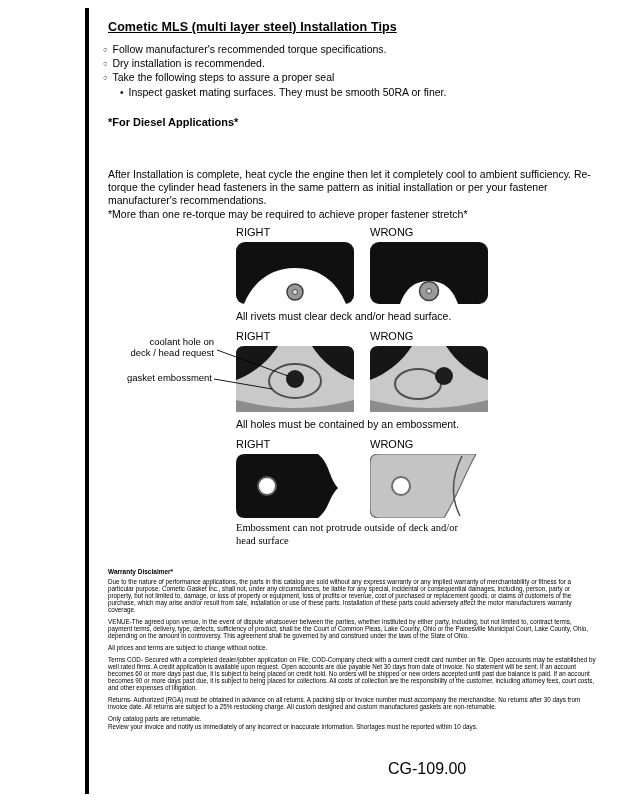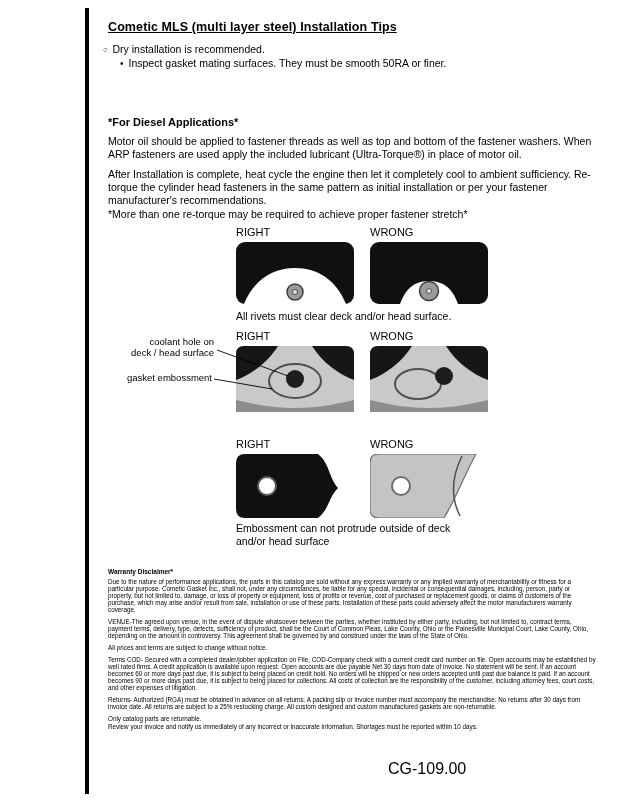--- a/index.html
+++ b/index.html
@@ -43,26 +43,27 @@
 <body>
 
 <div class="page">
   <div class="left-rule"></div>
 
   <div class="content">
 
     <div class="title">Cometic MLS (multi layer steel) Installation Tips</div>
 
     <div class="tips">
+      <div class="bullet">Follow manufacturer's recommended torque specifications.</div>
       <div class="bullet">Dry installation is recommended.</div>
+      <div class="bullet">Take the following steps to assure a proper seal</div>
       <div class="sub">Inspect gasket mating surfaces.  They must be smooth 50RA or finer.</div>
     </div>
 
     <div class="diesel-heading">*For Diesel Applications*</div>
-    <div class="para p1">Motor oil should be applied to fastener threads as well as top and bottom of the fastener washers. When ARP fasteners are used apply the included lubricant (Ultra-Torque®) in place of motor oil.</div>
     <div class="para p2">After Installation is complete, heat cycle the engine then let it completely cool to ambient sufficiency. Re-torque the cylinder head fasteners in the same pattern as initial installation or per your fastener manufacturer's recommendations.</div>
     <div class="para note">*More than one re-torque may be required to achieve proper fastener stretch*</div>
 
     <div class="diagrams">
 
       <span class="dg-col c1" style="top:0">RIGHT</span>
       <span class="dg-col c2" style="top:0">WRONG</span>
 
       <svg class="dg-img" style="left:136px; top:16px;" viewBox="0 0 118 62" height="62">
         <rect x="0" y="0" width="118" height="62" rx="9" fill="#101010"></rect>
@@ -74,53 +75,54 @@
         <rect x="0" y="0" width="118" height="62" rx="9" fill="#101010"></rect>
         <path d="M30,62 C36,45 46,39 59,39 C72,39 82,45 88,62 Z" fill="#ffffff"></path>
         <circle cx="59" cy="49" r="9.5" fill="#9a9a9a" stroke="#3d3d3d" stroke-width="1.5"></circle>
         <circle cx="59" cy="49" r="2.5" fill="#e0e0e0" stroke="#333" stroke-width="0.8"></circle>
       </svg>
       <div class="dg-caption" style="top:84px;">All rivets must clear deck and/or head surface.</div>
 
       <span class="dg-col c1" style="top:104px">RIGHT</span>
       <span class="dg-col c2" style="top:104px">WRONG</span>
 
-      <div class="callout callout1">coolant hole on deck / head surface</div>
+      <div class="callout callout1">coolant hole on deck / head request</div>
       <div class="callout callout2">gasket embossment</div>
 
       <svg class="dg-img" style="left:136px; top:120px;" viewBox="0 0 118 66" height="66">
         <rect x="0" y="0" width="118" height="66" rx="9" fill="#c9c9c9"></rect>
         <path d="M8,0 Q0,0 0,8 L0,34 C16,28 32,16 42,0 Z" fill="#161616"></path>
         <path d="M110,0 Q118,0 118,8 L118,34 C102,28 86,16 76,0 Z" fill="#161616"></path>
         <path d="M0,66 L0,54 C20,59 40,62 59,62 C78,62 98,59 118,54 L118,66 Z" fill="#8d8d8d"></path>
         <ellipse cx="59" cy="35" rx="26" ry="17" fill="none" stroke="#4f4f4f" stroke-width="2"></ellipse>
         <circle cx="59" cy="33" r="9" fill="#1d1d1d"></circle>
       </svg>
       <svg class="dg-img" style="left:270px; top:120px;" viewBox="0 0 118 66" height="66">
         <rect x="0" y="0" width="118" height="66" rx="9" fill="#c9c9c9"></rect>
         <path d="M8,0 Q0,0 0,8 L0,34 C16,28 32,16 42,0 Z" fill="#161616"></path>
         <path d="M110,0 Q118,0 118,8 L118,34 C102,28 86,16 76,0 Z" fill="#161616"></path>
         <path d="M0,66 L0,54 C20,59 40,62 59,62 C78,62 98,59 118,54 L118,66 Z" fill="#8d8d8d"></path>
         <ellipse cx="48" cy="38" rx="23" ry="15" fill="none" stroke="#4f4f4f" stroke-width="2"></ellipse>
         <circle cx="74" cy="30" r="9" fill="#1d1d1d"></circle>
       </svg>
+      <div class="dg-caption" style="top:192px;">All holes must be contained by an embossment.</div>
 
       <span class="dg-col c1" style="top:212px">RIGHT</span>
       <span class="dg-col c2" style="top:212px">WRONG</span>
 
       <svg class="dg-img" style="left:136px; top:228px;" viewBox="0 0 118 64" height="64">
         <path d="M9,0 Q0,0 0,9 L0,55 Q0,64 9,64 L82,64 C94,54 92,44 102,34 C92,22 94,10 82,0 Z" fill="#101010"></path>
         <circle cx="31" cy="32" r="9" fill="#ffffff" stroke="#5a5a5a" stroke-width="2"></circle>
       </svg>
       <svg class="dg-img" style="left:270px; top:228px;" viewBox="0 0 118 64" height="64">
         <path d="M9,0 Q0,0 0,9 L0,55 Q0,64 9,64 L74,64 C86,44 94,22 106,0 Z" fill="#c4c4c4" stroke="#6d6d6d" stroke-width="1.2"></path>
         <circle cx="31" cy="32" r="9" fill="#ffffff" stroke="#6d6d6d" stroke-width="2"></circle>
         <path d="M92,2 C82,22 80,42 90,62" fill="none" stroke="#4f4f4f" stroke-width="1.5"></path>
       </svg>
-      <div class="dg-caption" style="top:296px; width:244px;">Embossment can not protrude outside of deck and/or head surface</div>
+      <div class="dg-caption" style="top:296px; width:244px;font-family:Liberation Serif, serif;">Embossment can not protrude outside of deck and/or head surface</div>
 
       <svg class="lines-overlay" viewBox="0 0 502 336">
         <line x1="117" y1="124" x2="188" y2="150" stroke="#000" stroke-width="0.9"></line>
         <line x1="114" y1="153" x2="172" y2="163" stroke="#000" stroke-width="0.9"></line>
       </svg>
     </div>
 
     <div class="disclaimer">
       <div class="dhead">Warranty Disclaimer*</div>
       <p>Due to the nature of performance applications, the parts in this catalog are sold without any express warranty or any implied warranty of merchantability or fitness for a particular purpose.  Cometic Gasket Inc., shall not, under any circumstances, be liable for any special, incidental or consequential damages, including, person, party or property, but not limited to, damage, or loss of property or equipment, loss of profits or revenue, cost of purchased or replacement goods, or claims of customers of the purchase, which may arise and/or result from sale, installation or use of these parts.  Installation of these parts could adversely affect the motor manufacturers warranty coverage.</p>

